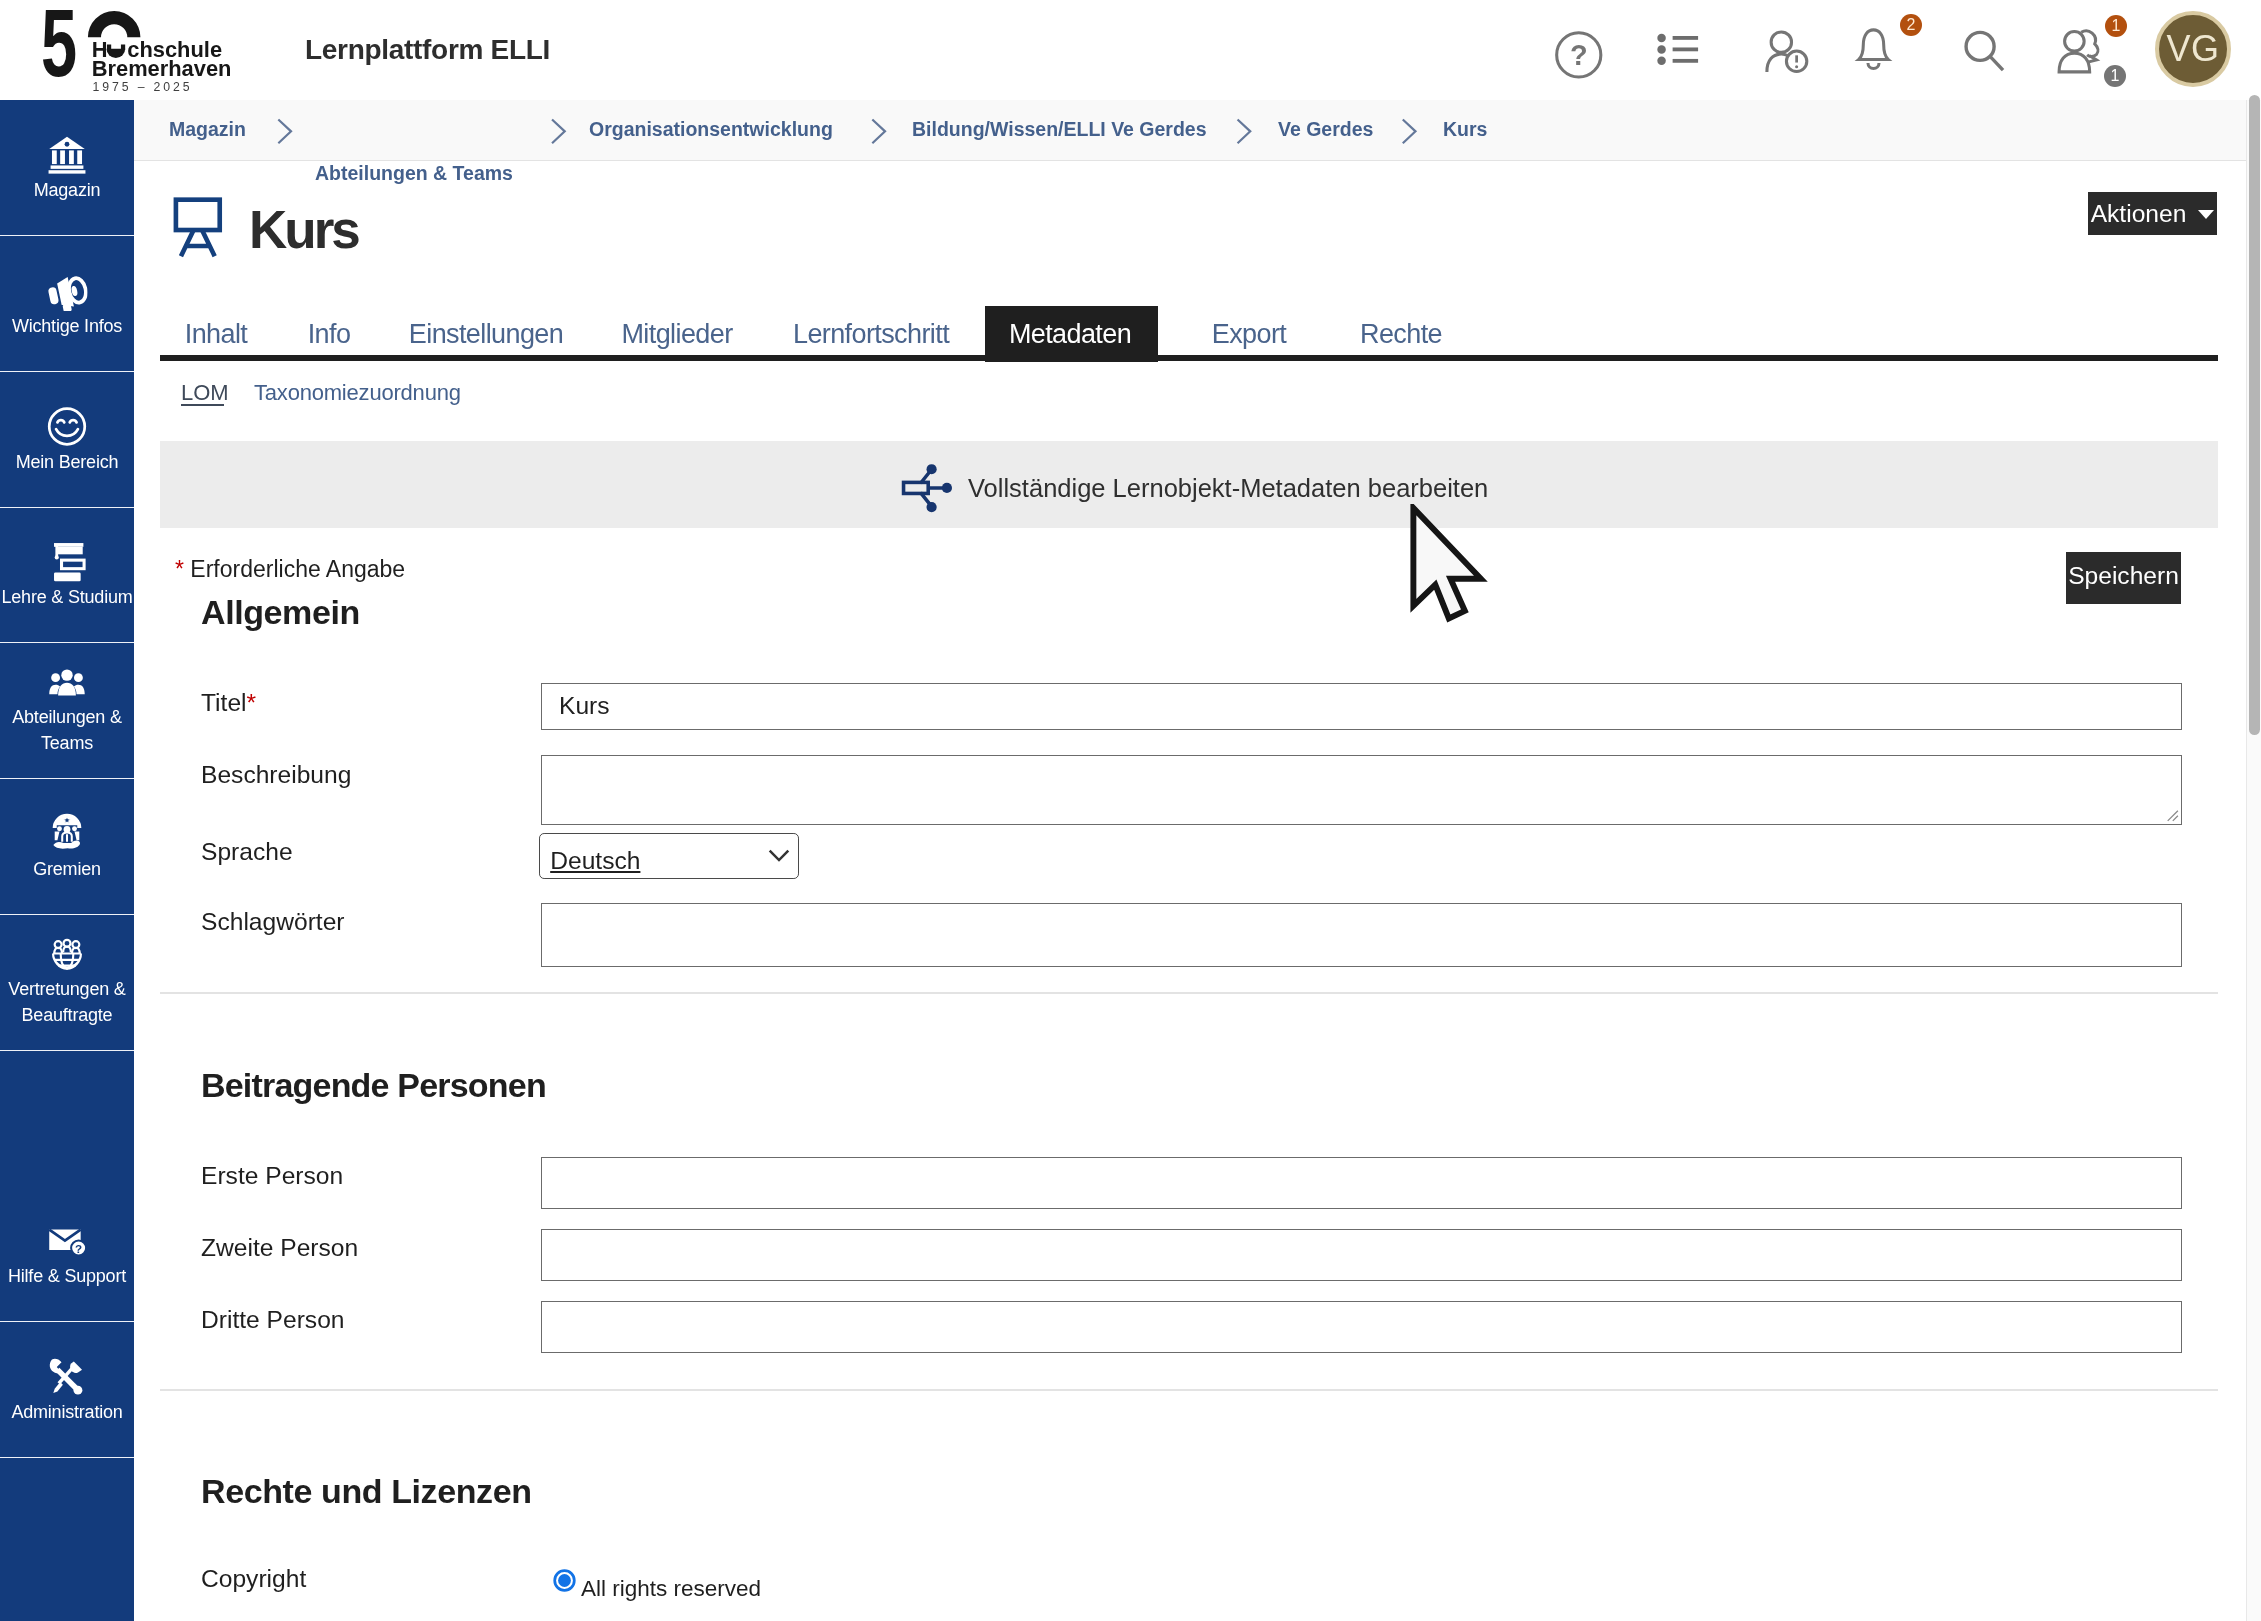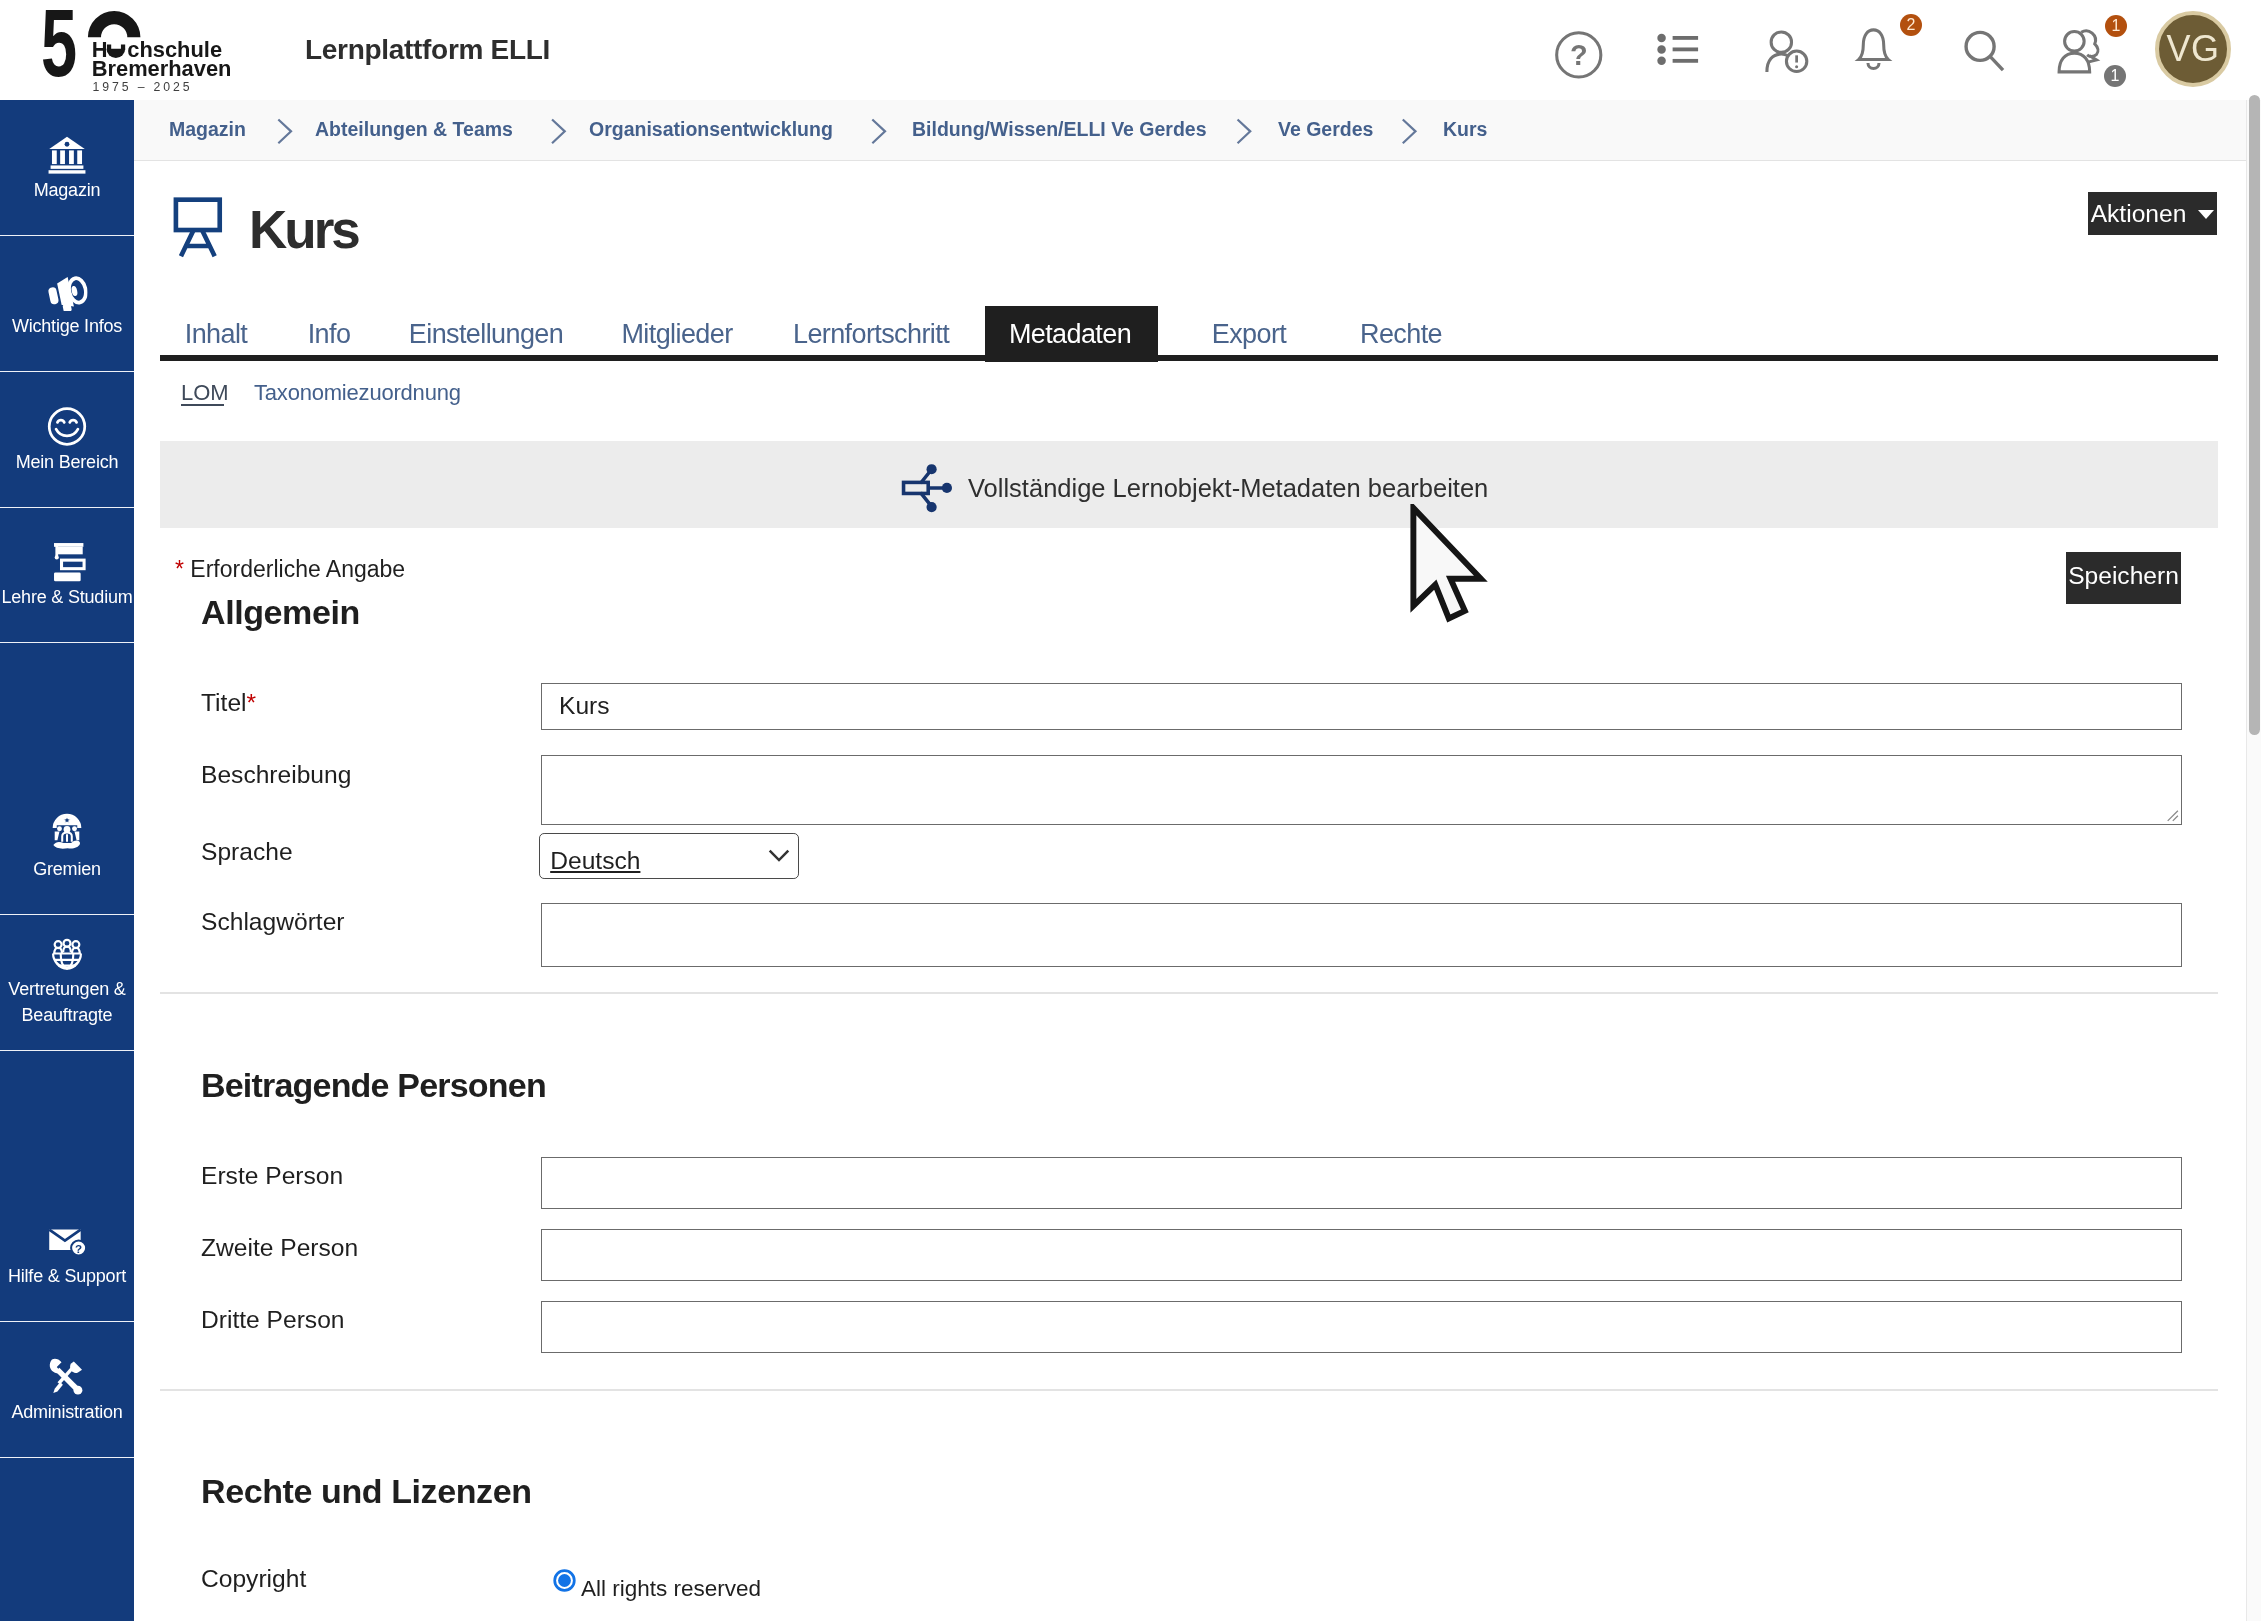--- a/index.html
+++ b/index.html
@@ -128,20 +128,33 @@
           <rect x="11" y="3" width="43" height="5.5"></rect>
           <rect x="16" y="8.5" width="37" height="11"></rect>
           <rect x="13" y="5" width="4" height="17"></rect>
           <circle cx="15" cy="24" r="3"></circle>
         </g>
     <rect x="22" y="28" width="33" height="12.5" fill="none" stroke="#fff" stroke-width="4.5"></rect>
     <rect x="11" y="46" width="39" height="13" rx="2" fill="#fff"></rect>
       </svg>
     <span>Lehre &amp; Studium</span>
     </div>
+  <div class="sbi two" style="top:543px;">
+      <svg viewBox="0 0 60 60">
+    <g fill="#fff">
+          <circle cx="30" cy="16" r="9"></circle>
+          <path d="M16 48 C16 34 22 28 30 28 C38 28 44 34 44 48 Z"></path>
+          <circle cx="12" cy="20" r="7"></circle>
+          <path d="M2 46 C2 36 6 31 12 31 C15 31 17 32 19 34 C16 38 15 42 15 46 Z"></path>
+          <circle cx="48" cy="20" r="7"></circle>
+          <path d="M58 46 C58 36 54 31 48 31 C45 31 43 32 41 34 C44 38 45 42 45 46 Z"></path>
+        </g>
+      </svg>
+    <span>Abteilungen &amp;<br>Teams</span>
+    </div>
   <div class="sbi" style="top:679px;padding-left:32px;">
       <svg viewBox="0 0 60 60">
     <g fill="#fff">
           <path d="M30 1 A 21 21 0 0 1 51 22 L 45 22 L 45 18 L 15 18 L 15 22 L 9 22 A 21 21 0 0 1 30 1 Z"></path>
     <path d="M30 5 L31.6 8.6 L35.5 9 L32.6 11.6 L33.5 15.4 L30 13.4 L26.5 15.4 L27.4 11.6 L24.5 9 L28.4 8.6 Z" fill="#133b7c" stroke="#fff" stroke-width="1.5"></path>
     <circle cx="19" cy="23" r="3.6"></circle>
           <circle cx="41" cy="23" r="3.6"></circle>
     <path d="M12 27 H19 L16 40 H12 Z M48 27 H41 L44 40 H48 Z"></path>
     <circle cx="30" cy="24" r="5"></circle>
     </g>
@@ -195,21 +208,21 @@
 <style>
   .sbi { position:absolute; left:0; width:134px; height:136px; border-bottom:1.7px solid #eef1f7; color:#fff; text-align:center; }
   .sbi svg { position:absolute; top:34px; left:50%; transform:translateX(-50%); width:41px; height:41px; }
   .sbi span { position:absolute; top:77px; left:0; width:134px; font-size:18px; line-height:26px; letter-spacing:-0.2px; }
   .sbi.two svg { top:22px; width:38px; height:38px; }
   .sbi.two span { top:61px; }
 </style>
 
 <div class="abs" style="left:134px;top:100px;width:2112px;height:61px;background:#f9f9f9;border-bottom:1.7px solid #e3e3e3;"></div>
 <div class="crumb" style="left:169px;">Magazin</div>
-<div class="crumb" style="left:315px;">Abteilungen &amp; Teams</div>
+<div class="crumb" style="left:315px;margin-top:44px;">Abteilungen &amp; Teams</div>
 <div class="crumb" style="left:589px;">Organisationsentwicklung</div>
 <div class="crumb" style="left:912px;">Bildung/Wissen/ELLI Ve Gerdes</div>
 <div class="crumb" style="left:1278px;">Ve Gerdes</div>
 <div class="crumb" style="left:1443px;">Kurs</div>
 <svg class="abs" style="left:0;top:0;" width="1443" height="161" viewBox="0 0 1700 190">
   <g fill="none" stroke="#64789a" stroke-width="2.6">
     <path d="M327 141 L342 155 L327 169"></path>
     <path d="M650 141 L665 155 L650 169"></path>
     <path d="M1028 141 L1043 155 L1028 169"></path>
     <path d="M1459 141 L1474 155 L1459 169"></path>

